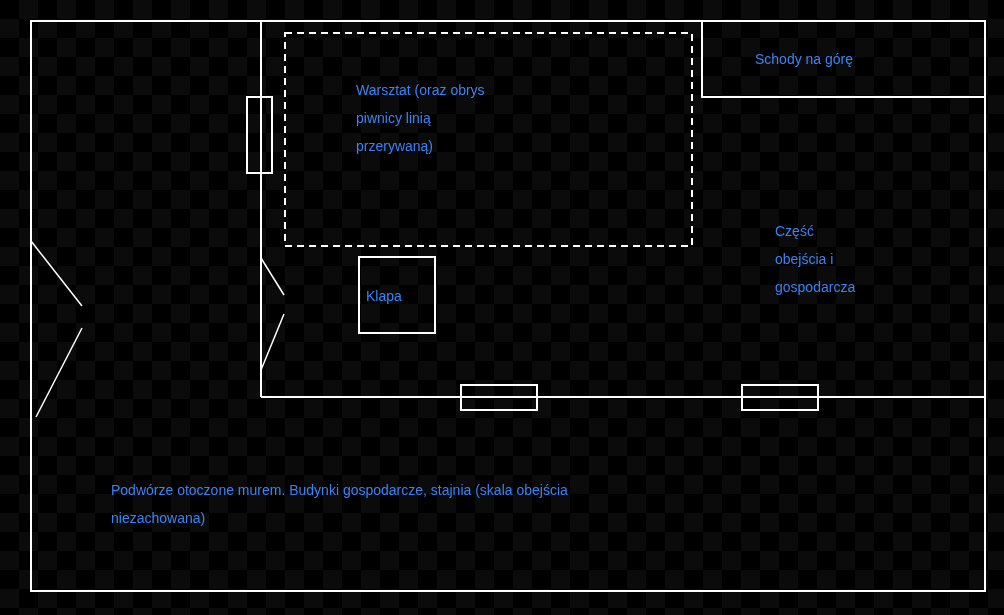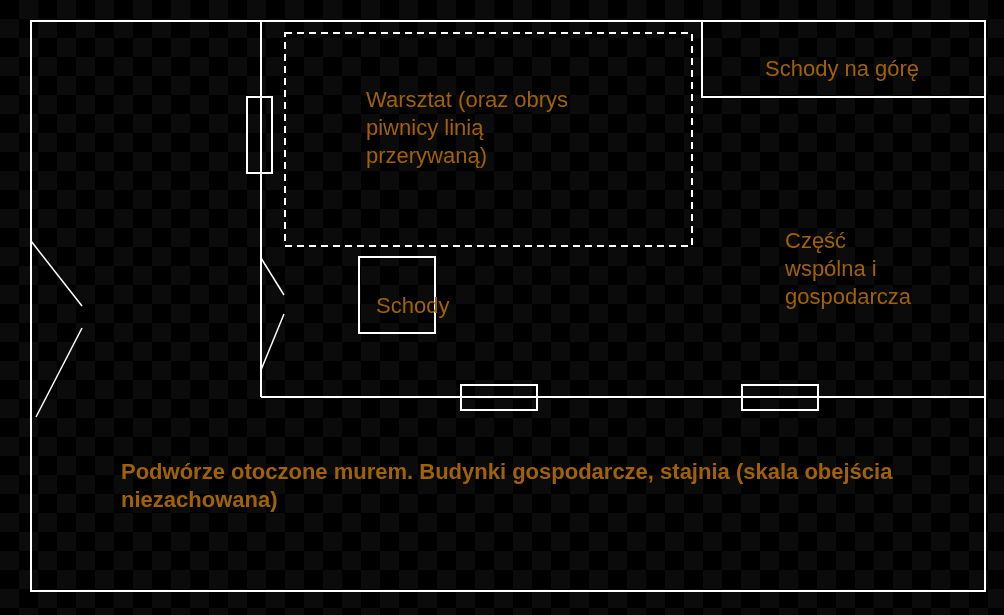--- a/index.html
+++ b/index.html
@@ -20,31 +20,31 @@
       font-family: "Liberation Sans", sans-serif;
       color: #fff;
     }
     #plan {
       position: absolute;
       left: 0;
       top: 0;
     }
     .label {
       position: absolute;
-      font-size: 22px;
+      font-size: 14px;
       line-height: 28px;
-      color: #a16207;
+      color: #3b82f6;
       white-space: pre-line;
-      margin: 10px;
+      margin: 0;
     }
     #label-workshop { left: 356px; top: 76px; width: 240px; }
     #label-stairs   { left: 755px; top: 45px; }
     #label-common   { left: 775px; top: 217px; width: 160px; }
     #label-hatch    { left: 366px; top: 282px; }
-    #label-yard     { left: 111px; top: 448px; width: 800px; font-weight: bold; }
+    #label-yard     { left: 111px; top: 476px; width: 800px; }
   </style>
 </head>
 <body>
 
 <svg id="plan" width="1004" height="615" viewBox="0 0 1004 615" xmlns="http://www.w3.org/2000/svg">
 
   <rect x="31" y="21" width="954" height="570" fill="none" stroke="#ffffff" stroke-width="2"></rect>
 
   <line x1="261" y1="397" x2="985" y2="397" stroke="#ffffff" stroke-width="2"></line>
 
@@ -70,17 +70,17 @@
     <line x1="31" y1="241" x2="82" y2="306" stroke="#ffffff" stroke-width="1.5"></line>
     <line x1="82" y1="328" x2="36" y2="417" stroke="#ffffff" stroke-width="1.5"></line>
   </g>
 </svg>
 
 <p id="label-workshop" class="label">Warsztat (oraz obrys
 piwnicy linią
 przerywaną)</p>
 <p id="label-stairs" class="label">Schody na górę</p>
 <p id="label-common" class="label">Część
-wspólna i
+obejścia i
 gospodarcza</p>
-<p id="label-hatch" class="label">Schody</p>
+<p id="label-hatch" class="label">Klapa</p>
 <p id="label-yard" class="label">Podwórze otoczone murem. Budynki gospodarcze, stajnia (skala obejścia
 niezachowana)</p>
 
 </body></html>

